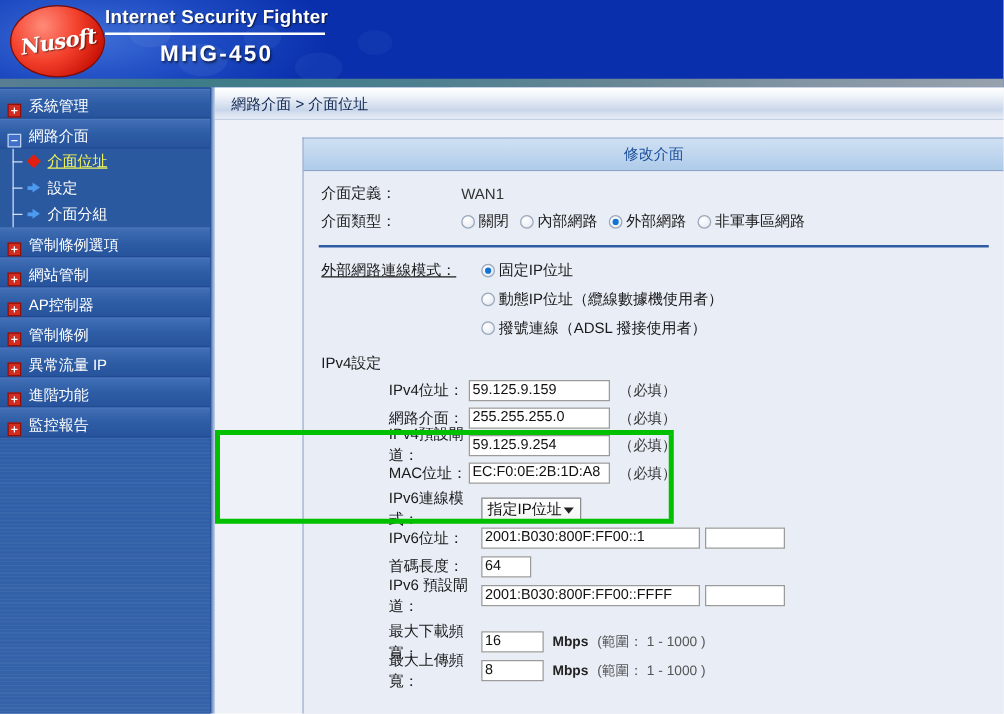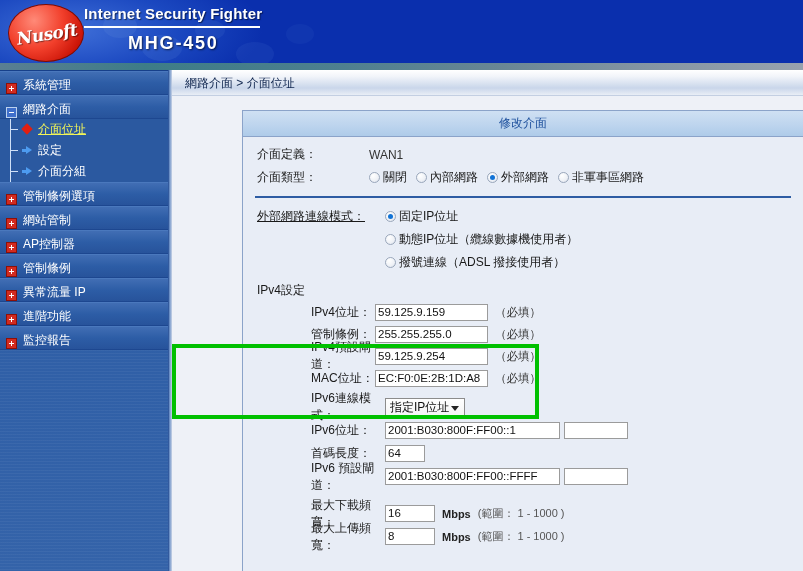--- a/index.html
+++ b/index.html
@@ -488,21 +488,21 @@
 
         <div class="section" style="padding-top:5px;">
           <div class="grp-title">IPv4設定</div>
 
           <div class="row" style="height:22px;">
             <span class="lbl-ind">IPv4位址：</span>
             <span class="field f-ip">59.125.9.159</span>
             <span class="note">（必填）</span>
           </div>
           <div class="row" style="height:22px;">
-            <span class="lbl-ind">管制條例：</span>
+            <span class="lbl-ind">網路介面：</span>
             <span class="field f-ip">255.255.255.0</span>
             <span class="note">（必填）</span>
           </div>
           <div class="row" style="height:22px;">
             <span class="lbl-ind">IPv4預設閘道：</span>
             <span class="field f-ip">59.125.9.254</span>
             <span class="note">（必填）</span>
           </div>
           <div class="row" style="height:22px;">
             <span class="lbl-ind">MAC位址：</span>

